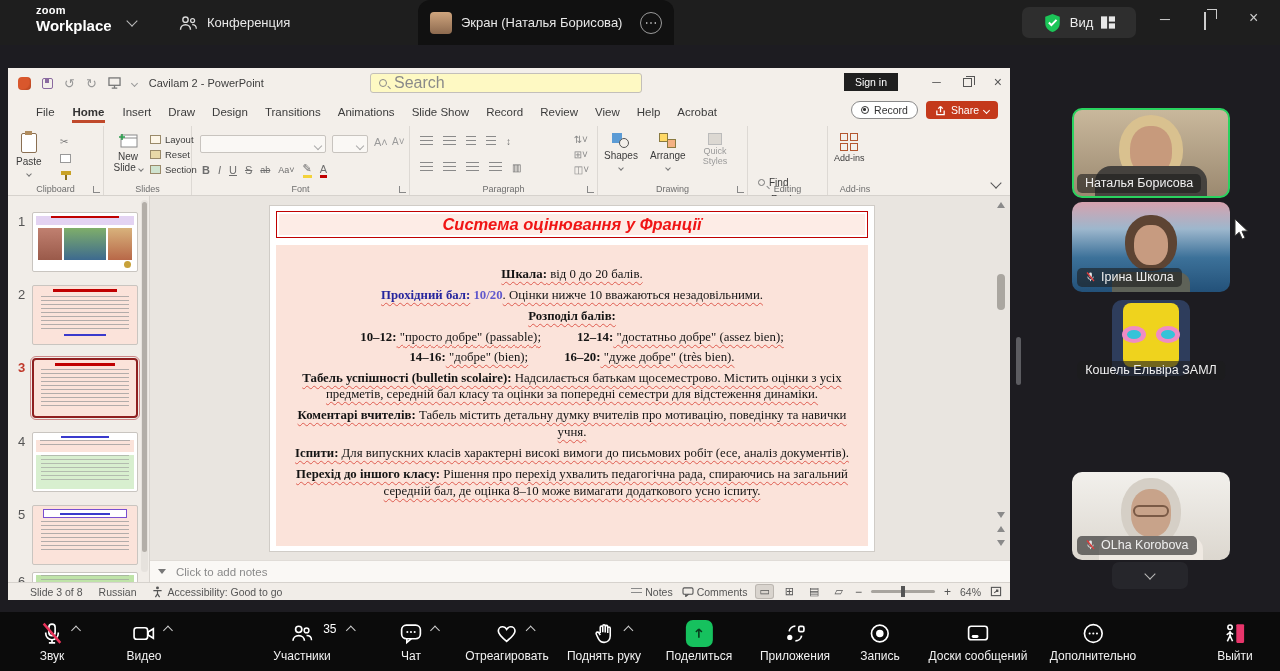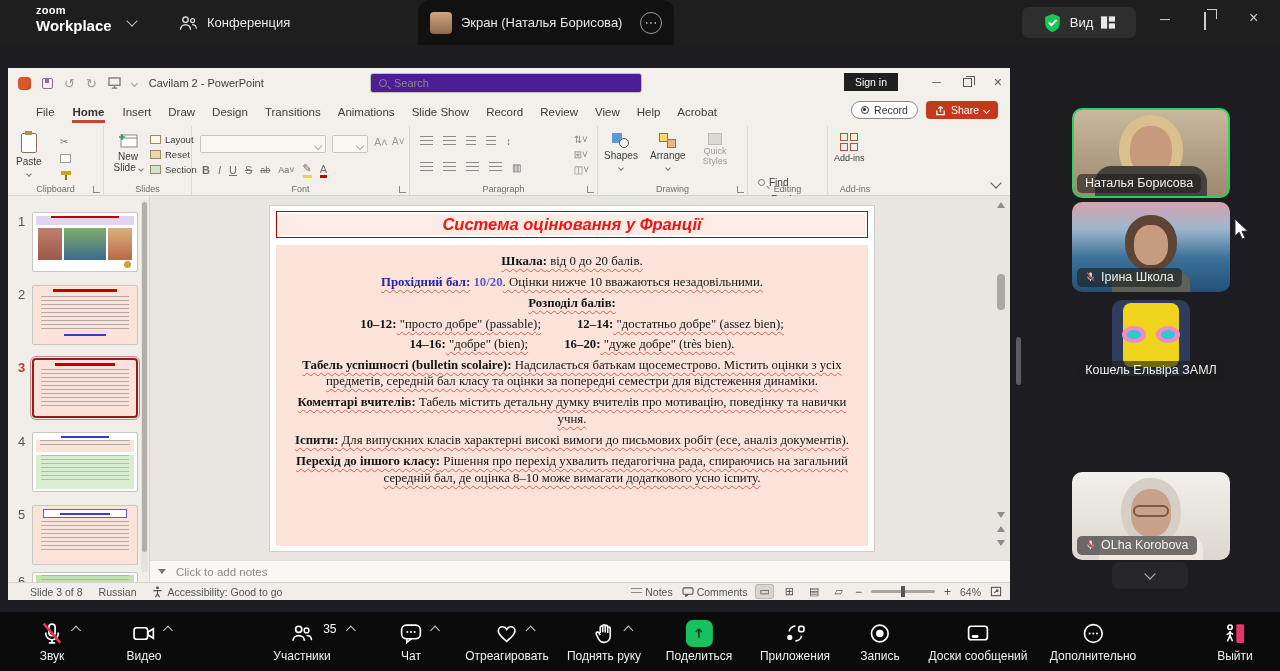--- a/index.html
+++ b/index.html
@@ -25,21 +25,21 @@
   .restore-sq::before { content:""; position:absolute; left:2px; top:-4px; width:9px; height:9px; border-top:1.3px solid #ccc; border-right:1.3px solid #ccc; }
 
   
   .ppt { position:absolute; left:8px; top:68px; width:1002px; height:532px; background:#f3efea; font-size:11px; color:#444; }
   .ppt-titlebar { position:absolute; left:0; top:0; right:0; height:30px; background:#f3efea; display:flex; align-items:center; }
   .qat { display:flex; align-items:center; gap:11px; margin-left:10px; color:#777; font-size:13px; }
   .ppt-logo { width:13px; height:13px; border-radius:4px; background:radial-gradient(circle at 35% 40%, #d9572c 55%, #a33a18); }
   .floppy { width:11px; height:11px; border:1.4px solid #8a6aa0; border-radius:2px; position:relative; }
   .floppy::before { content:""; position:absolute; left:2px; top:0; width:4px; height:4px; background:#8a6aa0; }
   .ppt-title-text { margin-left:12px; font-size:11px; color:#3d3d3d; }
-  .ppt-search { position:absolute; left:362px; top:5px; width:272px; height:20px; background:#4c1d95; border:1px solid #c3bfba; border-radius:3px; display:flex; align-items:center; gap:7px; padding:0 8px; color:#8a8a8a; font-size:11px; }
+  .ppt-search { position:absolute; left:362px; top:5px; width:272px; height:20px; background:#fef9c3; border:1px solid #c3bfba; border-radius:3px; display:flex; align-items:center; gap:7px; padding:0 8px; color:#8a8a8a; font-size:16px; }
   .mag { width:8px; height:8px; border:1.4px solid #8a8a8a; border-radius:50%; position:relative; flex:0 0 auto; }
   .mag::after { content:""; position:absolute; left:7px; top:7px; width:4px; height:1.4px; background:#8a8a8a; transform:rotate(45deg); }
   .signin { position:absolute; right:112px; top:5px; background:#1f1f1f; color:#fff; font-size:10.5px; padding:3px 11px; }
   .ppt-winbtns { position:absolute; right:8px; top:6px; display:flex; gap:22px; color:#555; font-size:12px; align-items:center; }
   .ppt-restore { position:relative; width:9px; height:9px; border:1.2px solid #555; }
   .ppt-restore::before { content:""; position:absolute; left:2px; top:-3px; width:8px; height:8px; border-top:1.2px solid #555; border-right:1.2px solid #555; }
 
   .ppt-menubar { position:absolute; left:0; top:30px; right:0; height:28px; display:flex; align-items:center; gap:17px; padding-left:28px; font-size:11.5px; color:#3c3c3c; }
   .menu-item.active { color:#333; border-bottom:3px solid #c0492b; padding:5px 1px 2px; font-weight:600; }
   .menu-right { position:absolute; right:12px; top:3px; display:flex; gap:8px; align-items:center; }
@@ -84,21 +84,21 @@
   .th { position:absolute; left:24px; width:106px; height:60px; background:#fff; border:1px solid #c9c5c0; border-radius:2px; overflow:hidden; }
   .txl { background:repeating-linear-gradient(#9a9a9a 0 1px, transparent 1px 4px); opacity:.75; }
   .redline { background:#c00000; height:2.5px; margin:3px auto 2px; }
   .panel-scroll { position:absolute; right:1px; top:4px; width:7px; height:372px; background:#e6e2dd; border-radius:4px; }
   .panel-scroll .pthumb { position:absolute; left:1px; top:2px; width:5px; height:350px; background:#b3aea8; border-radius:3px; }
 
   .editor { position:absolute; left:142px; top:128px; width:860px; height:364px; background:#e9e5e0; }
   .canvas { position:absolute; left:120px; top:10px; width:604px; height:345px; background:#fff; box-shadow:0 0 0 1px #d0ccc7; display:flex; flex-direction:column; }
   .slide-title-box { margin:5px 6px 0; height:27px; border:1.6px solid #c00000; background:#fdece6; box-shadow:inset 0 0 0 2px #fff; display:flex; align-items:center; justify-content:center; }
   .slide-title-text { font-family:"Liberation Sans", sans-serif; font-style:italic; font-weight:700; font-size:16.5px; color:#f01515; }
-  .slide-body { flex:1; margin:7px 6px 5px; background:#fbe3da; font-family:"Liberation Serif", serif; font-size:12.8px; color:#141414; text-align:center; padding:3px 12px; line-height:1.3; }
+  .slide-body { flex:1; margin:7px 6px 5px; background:#fbe3da; font-family:"Liberation Serif", serif; font-size:12.8px; color:#141414; text-align:center; padding:16px 12px; line-height:1.3; }
   .slide-body p { margin:4.5px 0; }
   .b { font-weight:700; }
   .blue { color:#26269e; font-weight:700; }
   .blue2 { color:#6058cc; font-weight:700; }
   .sq { text-decoration-line:underline; text-decoration-style:wavy; text-decoration-color:rgba(216,62,50,.8); text-decoration-thickness:0.8px; text-underline-offset:2.5px; }
   .score-row { display:flex; justify-content:center; gap:36px; margin:3px 0; }
   .ed-scroll { position:absolute; right:3px; top:6px; width:12px; height:352px; }
   .ed-scroll .tri { position:absolute; left:2px; width:0; height:0; border-left:4.5px solid transparent; border-right:4.5px solid transparent; }
   .tri-up { border-bottom:6px solid #8a8a8a; }
   .tri-dn { border-top:6px solid #8a8a8a; }

